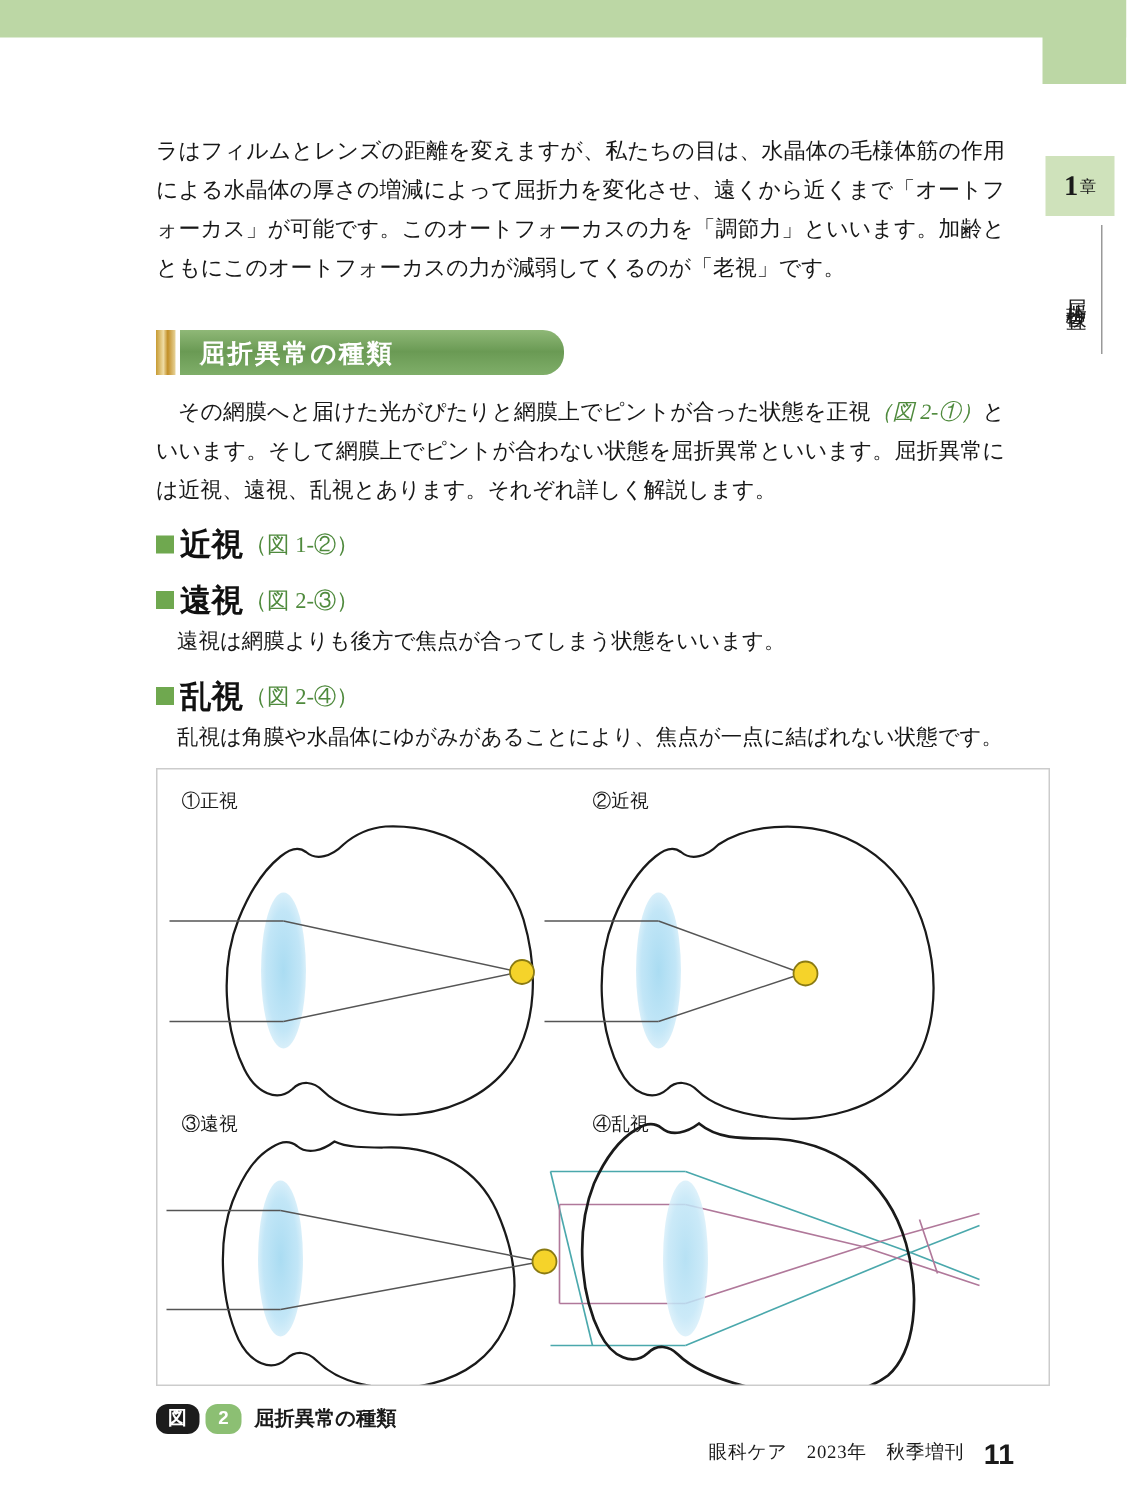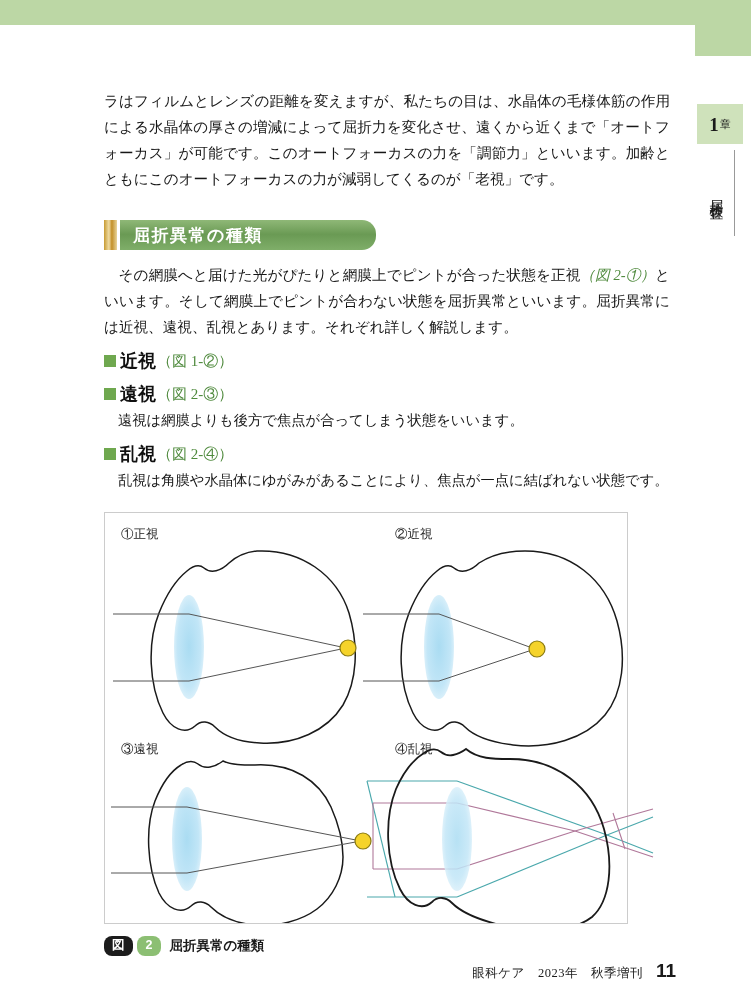--- a/index.html
+++ b/index.html
@@ -138,42 +138,42 @@
   }
   .sub-bullet {
     width: 12px; height: 12px;
     background: #6fa84f;
     display: inline-block;
     margin-right: 4px;
   }
   .sub-term {
     font-weight: bold;
     color: #111111;
-    font-size: 18px;
+    font-size: 21px;
     font-family: "Liberation Sans", sans-serif;
   }
   .fig-ref {
     color: #4f8a3d;
     font-size: 15px;
     margin-left: 1px;
   }
   p.sub-body {
     margin: 0 0 0 14px;
     font-size: 14.3px;
     line-height: 25px;
     color: #171717;
   }
   .greenref { color: #4f8a3d; font-style: italic; }
 
   
   .figure-box {
     position: absolute;
     left: 104px;
     top: 512px;
-    width: 524px;
+    width: 596px;
     height: 412px;
     border: 1px solid #cccccc;
     background: #ffffff;
     box-sizing: border-box;
   }
   .panel-label {
     position: absolute;
     font-size: 12.5px;
     color: #1a1a1a;
     font-family: "Liberation Sans", sans-serif;
@@ -215,21 +215,21 @@
     color: #1a1a1a;
     font-family: "Liberation Sans", sans-serif;
   }
 
   
   .footer {
     position: absolute;
     right: 75px;
     bottom: 18px;
     display: flex;
-    align-items: flex-end;
+    align-items: flex-start;
     color: #1a1a1a;
   }
   .footer-text {
     font-size: 12.5px;
     letter-spacing: 0.5px;
   }
   .footer-page {
     font-size: 19px;
     font-weight: bold;
     margin-left: 13px;

